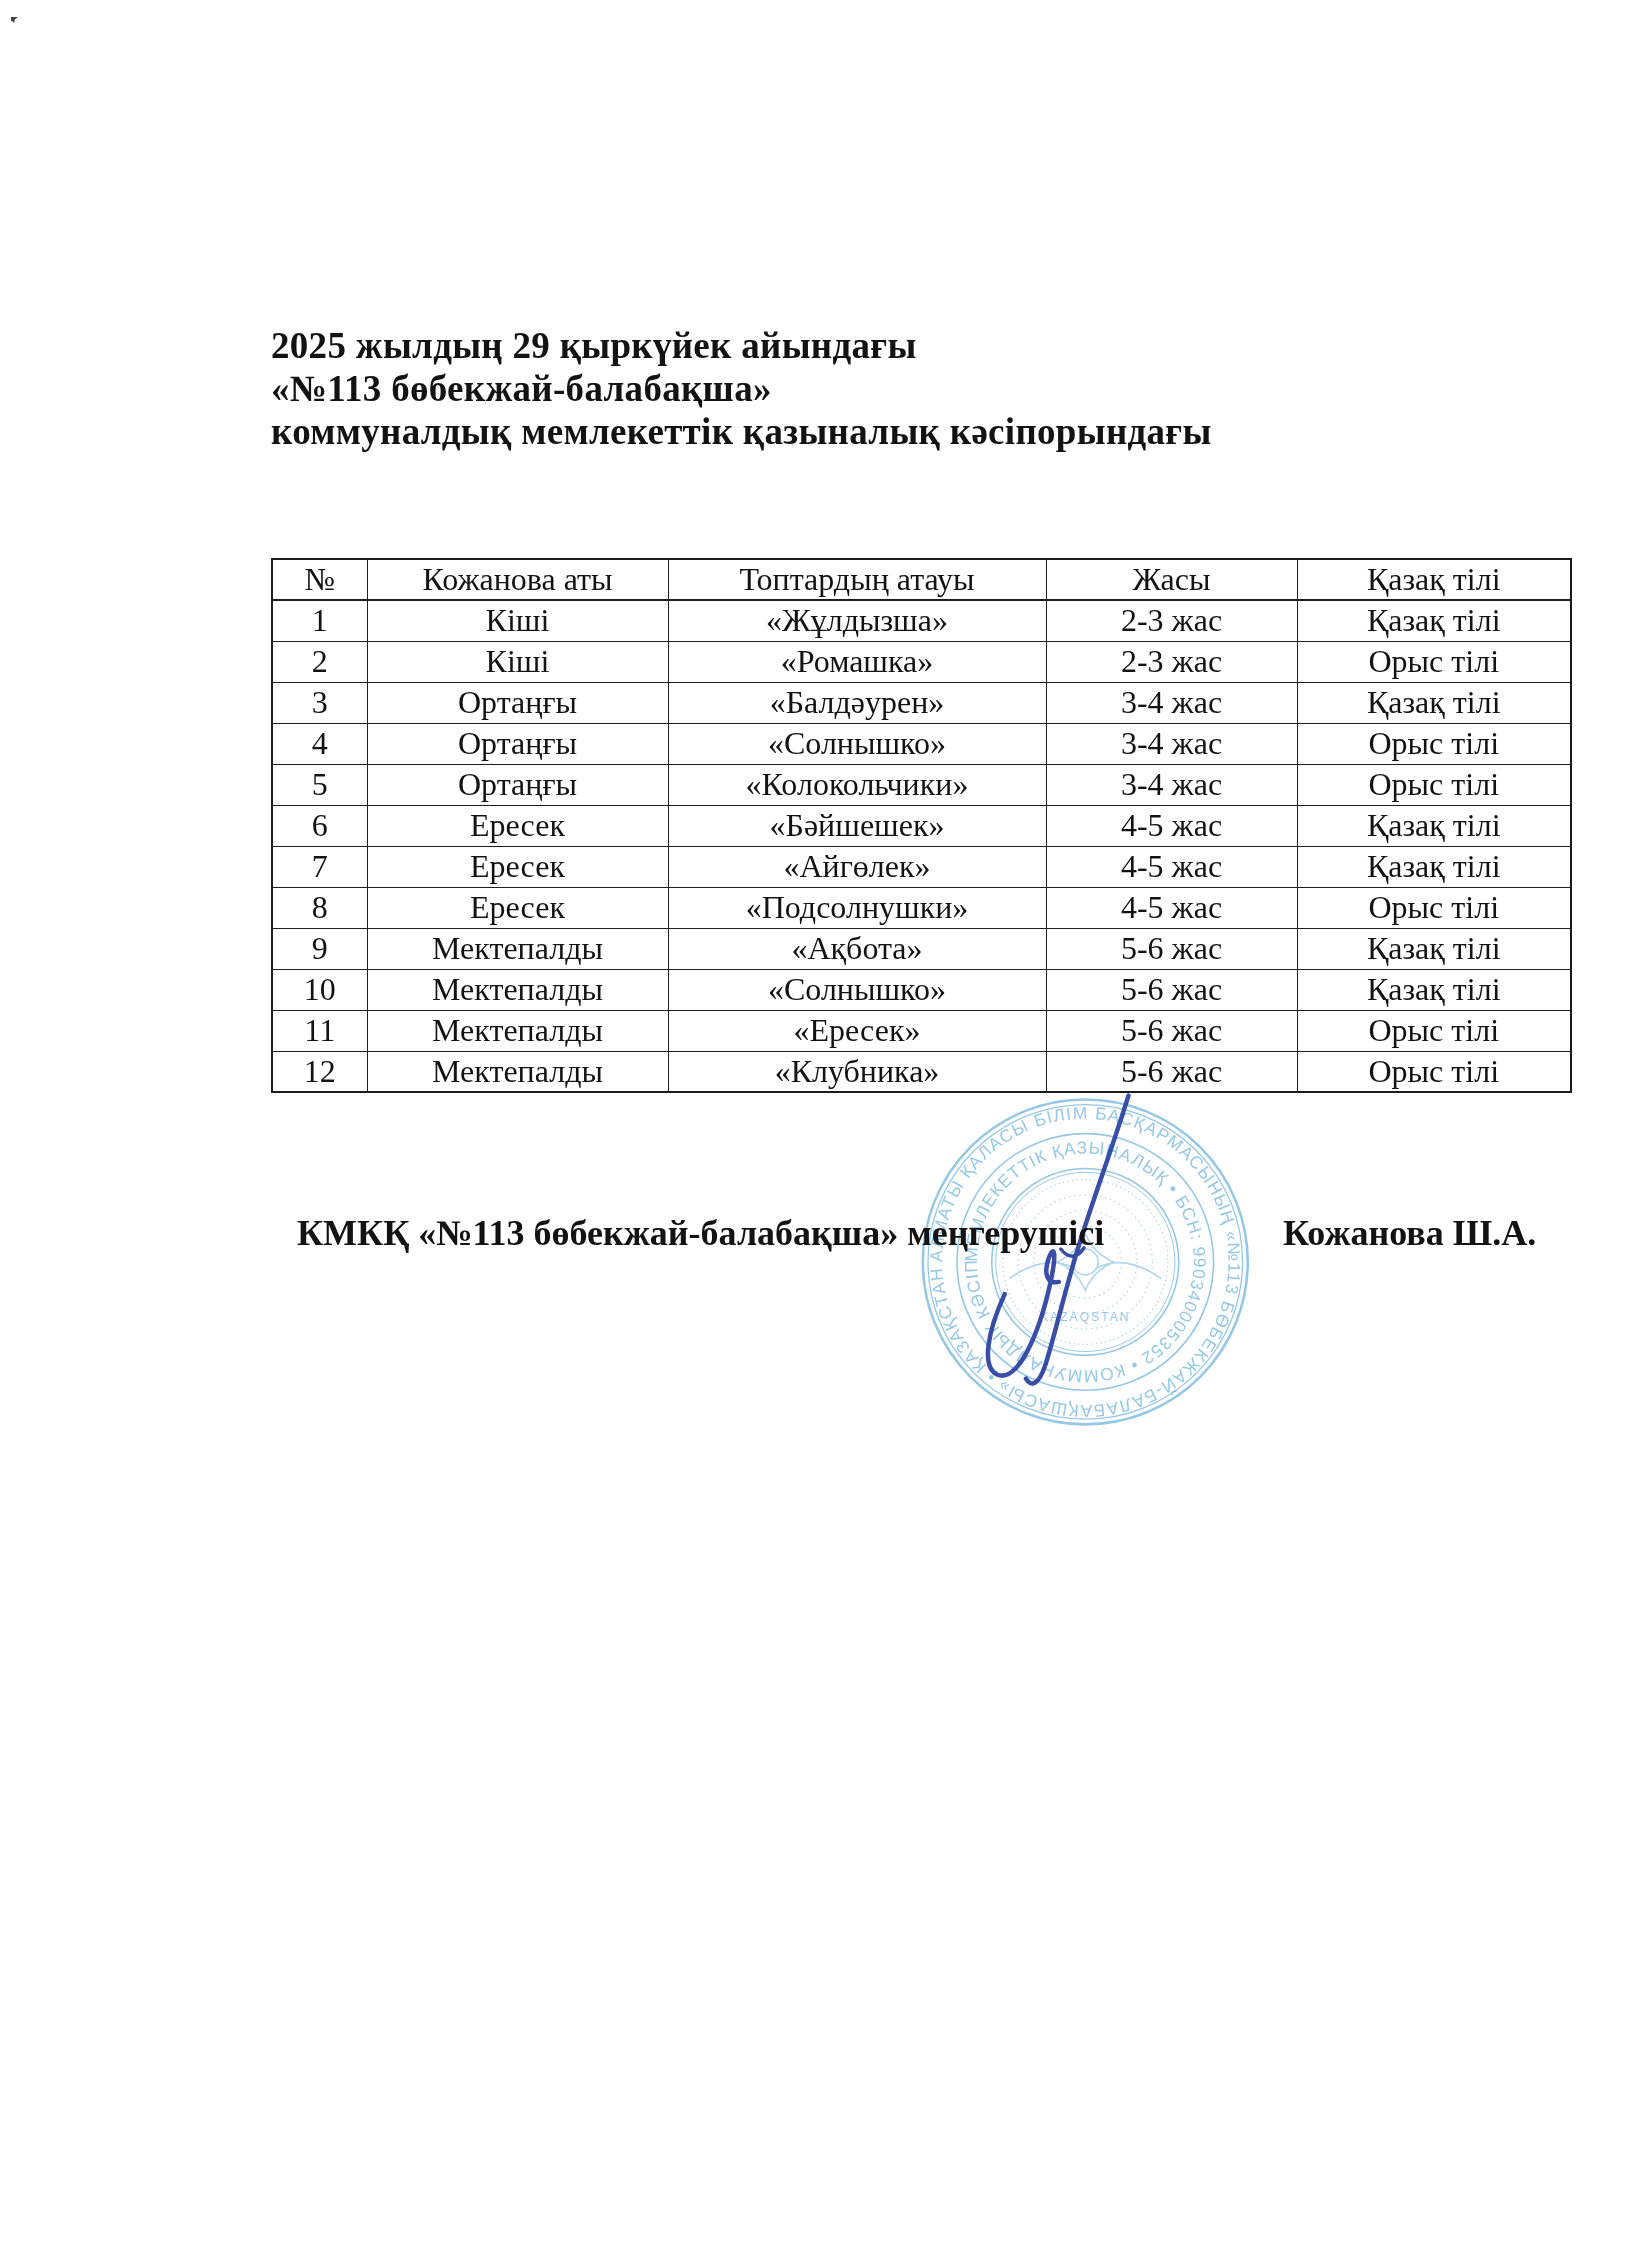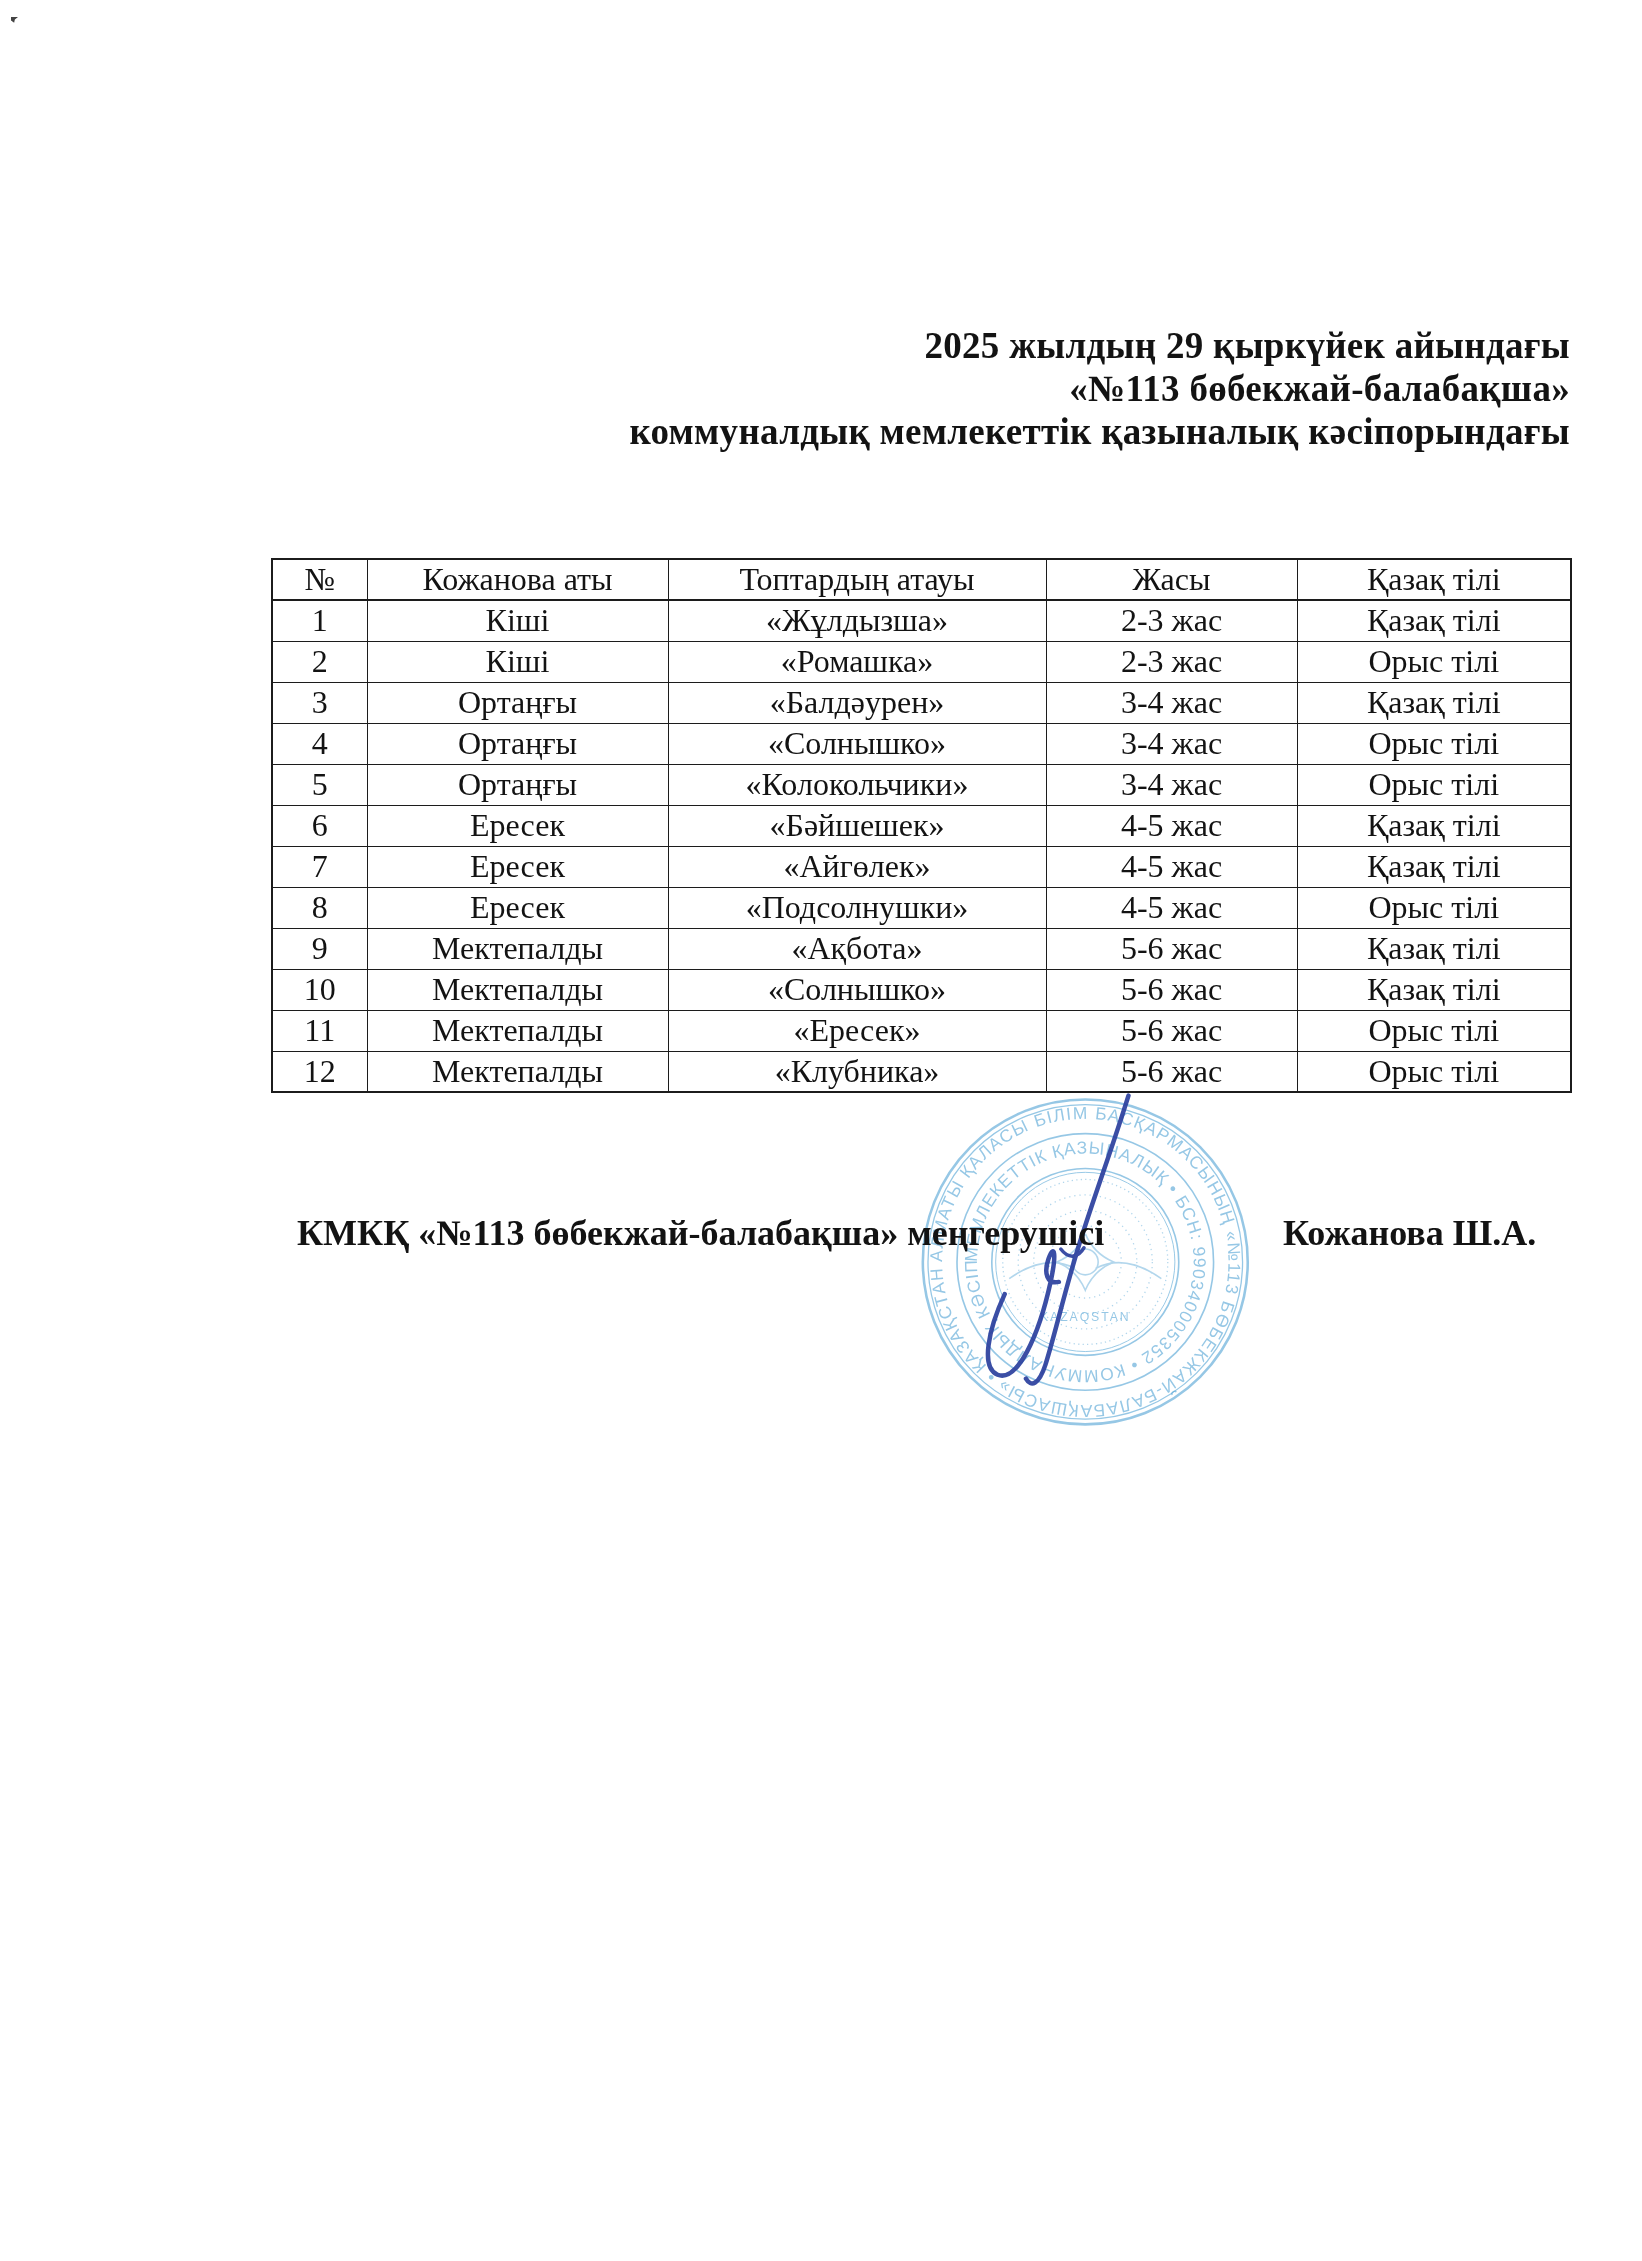--- a/index.html
+++ b/index.html
@@ -20,21 +20,21 @@
   }
   .speck{
     position:absolute;left:11px;top:17px;width:7px;height:5.8px;
     background:#222;
     clip-path:polygon(0 0,100% 0,55% 45%,45% 100%,0 60%);
     opacity:.85;
   }
   .title-block{
     position:absolute;
     left:271px;top:324px;width:1299px;
-    text-align:right;
+    text-align:left;
     font-weight:bold;
     font-size:37px;
     line-height:43px;
     letter-spacing:0.3px;
   }
   .doc-table{
     position:absolute;
     left:271px;top:558px;width:1299px;
     border-collapse:collapse;
     table-layout:fixed;

